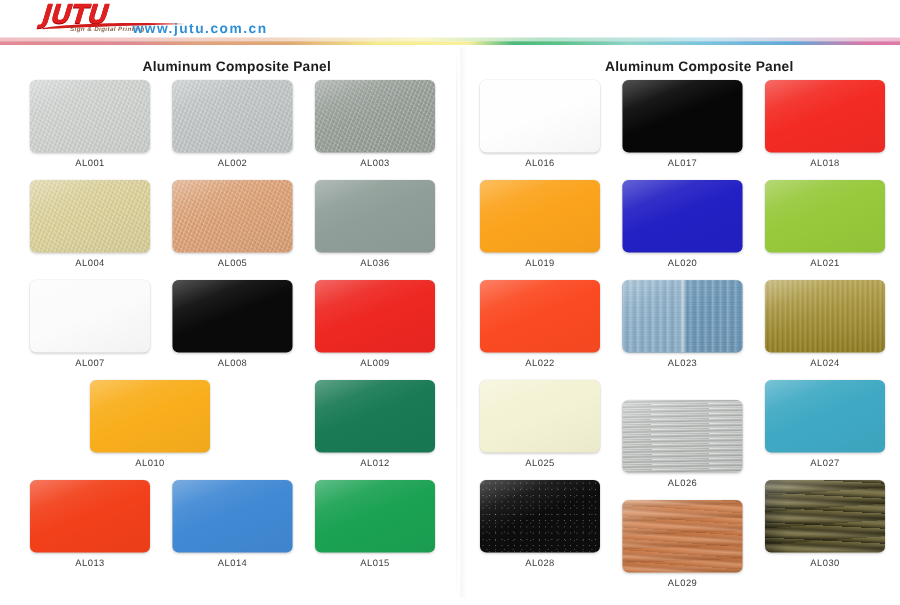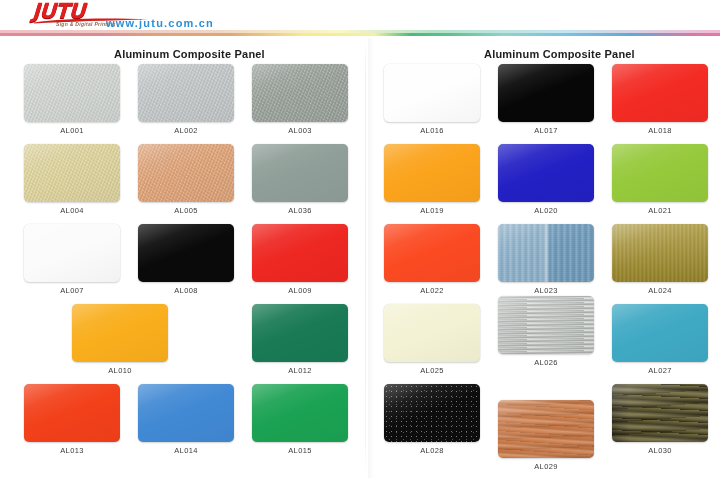--- a/index.html
+++ b/index.html
@@ -365,21 +365,21 @@
             </div>
             <div class="label">AL024</div>
           </div>
           <div class="cell" style="left: 24px; top: 240px;">
             <div class="swatch tex-plain" style="background: rgb(244, 242, 212);">
               <div class="grain"></div>
               <div class="sheen"></div>
             </div>
             <div class="label">AL025</div>
           </div>
-          <div class="cell" style="left: 138px; top: 232px; border-radius: 19px;">
+          <div class="cell" style="left: 138px; top: 256px; border-radius: 19px;">
             <div class="swatch tex-brushed" style="background: rgb(188, 192, 189);">
               <div class="grain"></div>
               <div class="sheen"></div>
             </div>
             <div class="label">AL026</div>
           </div>
           <div class="cell" style="left: 252px; top: 240px;">
             <div class="swatch tex-plain" style="background: rgb(63, 169, 196);">
               <div class="grain"></div>
               <div class="sheen"></div>

